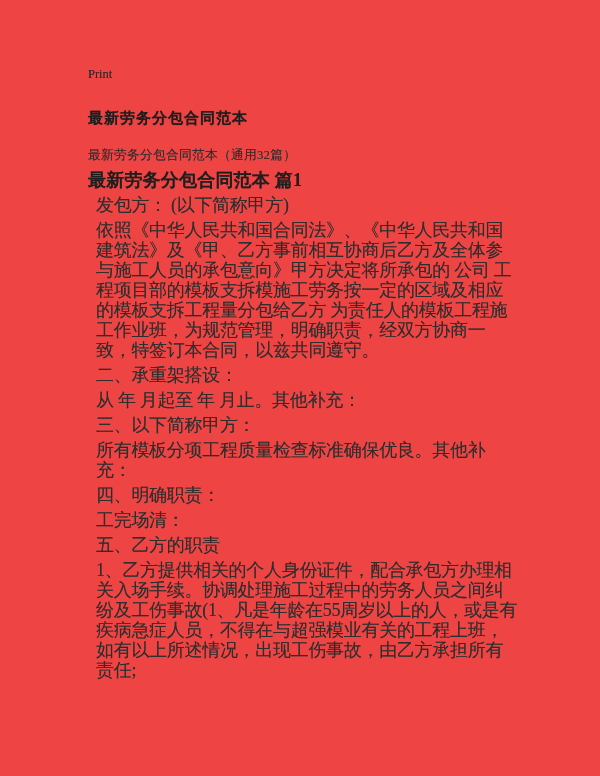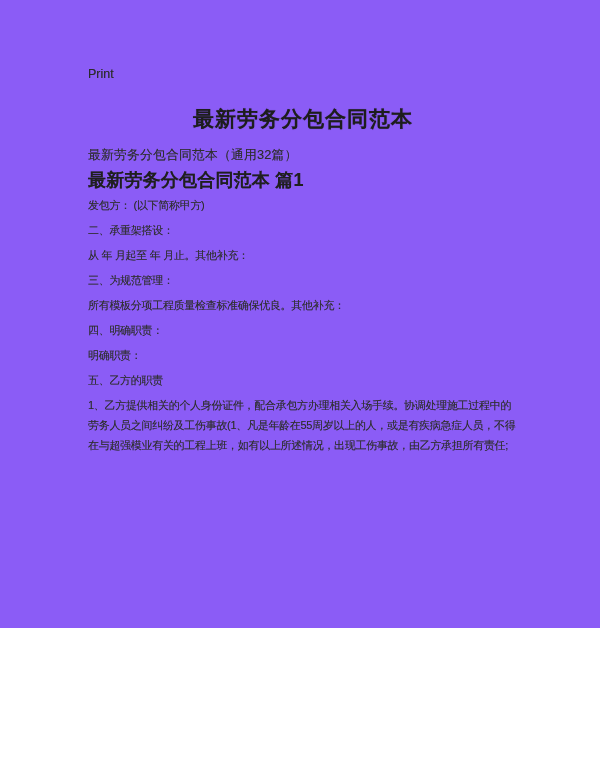--- a/index.html
+++ b/index.html
@@ -3,44 +3,44 @@
 <meta charset="utf-8">
 <style>
   html, body {
     margin: 0;
     padding: 0;
     background: #ffffff;
   }
   .page {
     position: relative;
     width: 600px;
-    height: 628px;
-    background: #8b5cf6;
+    height: 776px;
+    background: #ef4444;
     overflow: hidden;
-    font-family: Liberation Sans, sans-serif;
+    font-family: Liberation Serif, serif;
     color: #2e2e2e;
     box-sizing: border-box;
   }
   .inner {
     padding: 64px 82px 0 88px;
   }
   .print-link {
     font-size: 12.5px;
     line-height: 15px;
     color: #2b2b2b;
     text-shadow: 0 0 0.6px rgba(50,50,50,0.55);
     cursor: pointer;
     display: inline-block;
   }
   .doc-title {
     margin: 25px 0 0 0;
-    font-size: 21px;
+    font-size: 15px;
     line-height: 23px;
     font-weight: bold;
-    text-align: center;
+    text-align: left;
     letter-spacing: 1px;
     color: #1d1d1d;
     text-shadow: 0 0 0.7px rgba(30,30,30,0.6);
   }
   .subtitle {
     margin: 15px 0 0 0;
     font-size: 12.8px;
     line-height: 20px;
     letter-spacing: 0.2px;
     text-shadow: 0 0 0.6px rgba(50,50,50,0.5);
@@ -48,22 +48,22 @@
   .section-heading {
     margin: 5px 0 0 0;
     font-size: 18px;
     line-height: 20px;
     font-weight: bold;
     letter-spacing: 0.2px;
     color: #1f1f1f;
     text-shadow: 0 0 0.6px rgba(30,30,30,0.55);
   }
   .para {
-    margin: 5px 0 0 0;
-    font-size: 11px;
+    margin: 5px 0 0 8px;
+    font-size: 18px;
     line-height: 20px;
     letter-spacing: -0.3px;
     text-align: left;
     text-shadow: 0 0 0.6px rgba(50,50,50,0.5);
     word-break: break-all;
   }
 </style>
 </head>
 <body>
 
@@ -72,23 +72,24 @@
 
     <span class="print-link">Print</span>
 
     <h1 class="doc-title">最新劳务分包合同范本</h1>
 
     <p class="subtitle">最新劳务分包合同范本（通用32篇）</p>
 
     <p class="section-heading">最新劳务分包合同范本 篇1</p>
 
     <p class="para">发包方： (以下简称甲方)</p>
+    <p class="para">依照《中华人民共和国合同法》、《中华人民共和国建筑法》及《甲、乙方事前相互协商后乙方及全体参与施工人员的承包意向》甲方决定将所承包的 公司 工程项目部的模板支拆模施工劳务按一定的区域及相应的模板支拆工程量分包给乙方 为责任人的模板工程施工作业班，为规范管理，明确职责，经双方协商一致，特签订本合同，以兹共同遵守。</p>
     <p class="para">二、承重架搭设：</p>
     <p class="para">从 年 月起至 年 月止。其他补充：</p>
-    <p class="para">三、为规范管理：</p>
+    <p class="para">三、以下简称甲方：</p>
     <p class="para">所有模板分项工程质量检查标准确保优良。其他补充：</p>
     <p class="para">四、明确职责：</p>
-    <p class="para">明确职责：</p>
+    <p class="para">工完场清：</p>
     <p class="para">五、乙方的职责</p>
     <p class="para">1、乙方提供相关的个人身份证件，配合承包方办理相关入场手续。协调处理施工过程中的劳务人员之间纠纷及工伤事故(1、凡是年龄在55周岁以上的人，或是有疾病急症人员，不得在与超强模业有关的工程上班，如有以上所述情况，出现工伤事故，由乙方承担所有责任;</p>
 
   </div>
 </div>
 
 </body></html>

